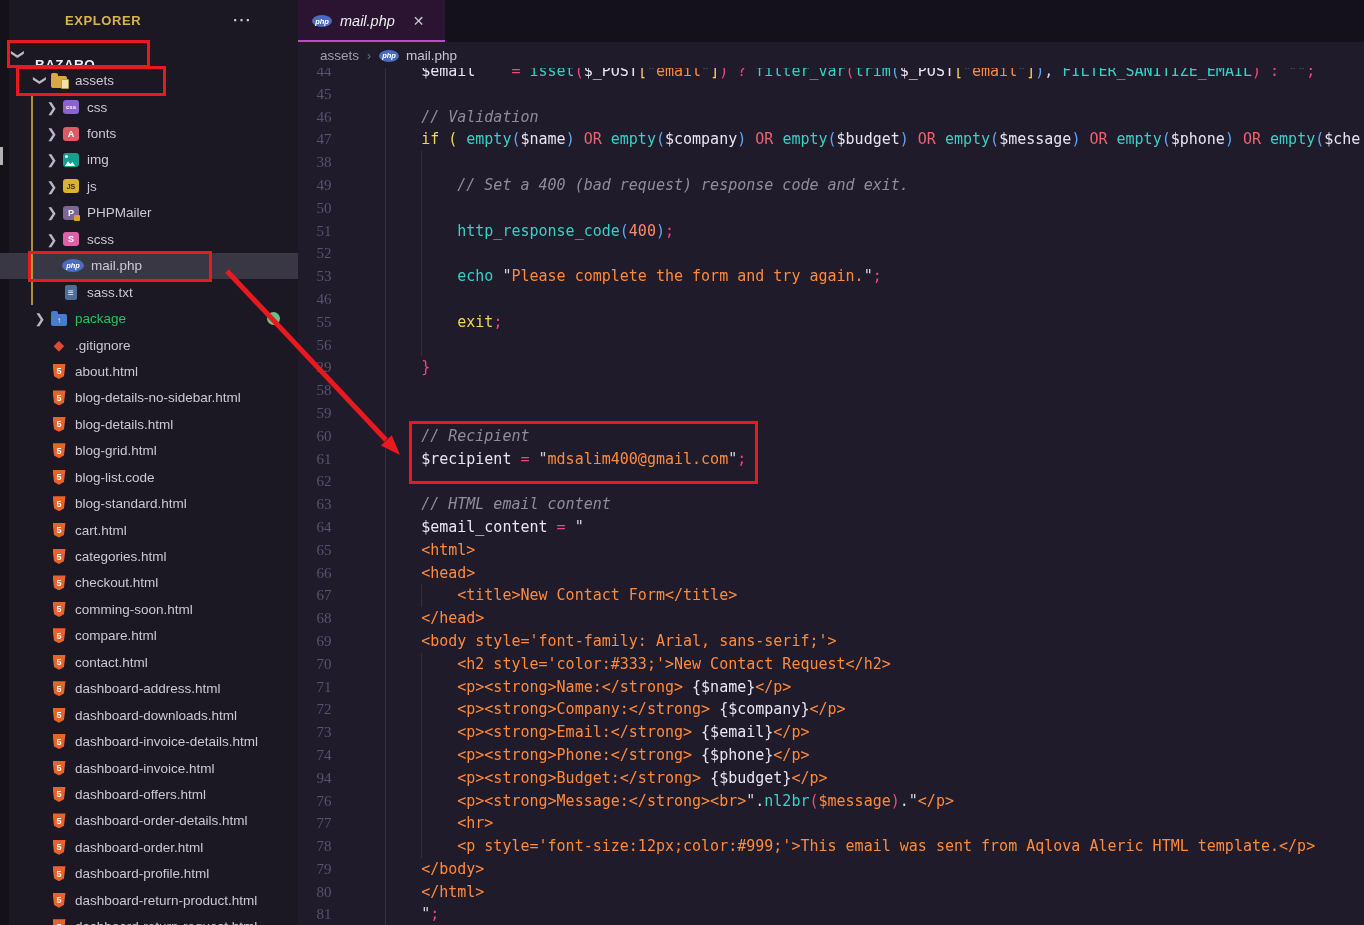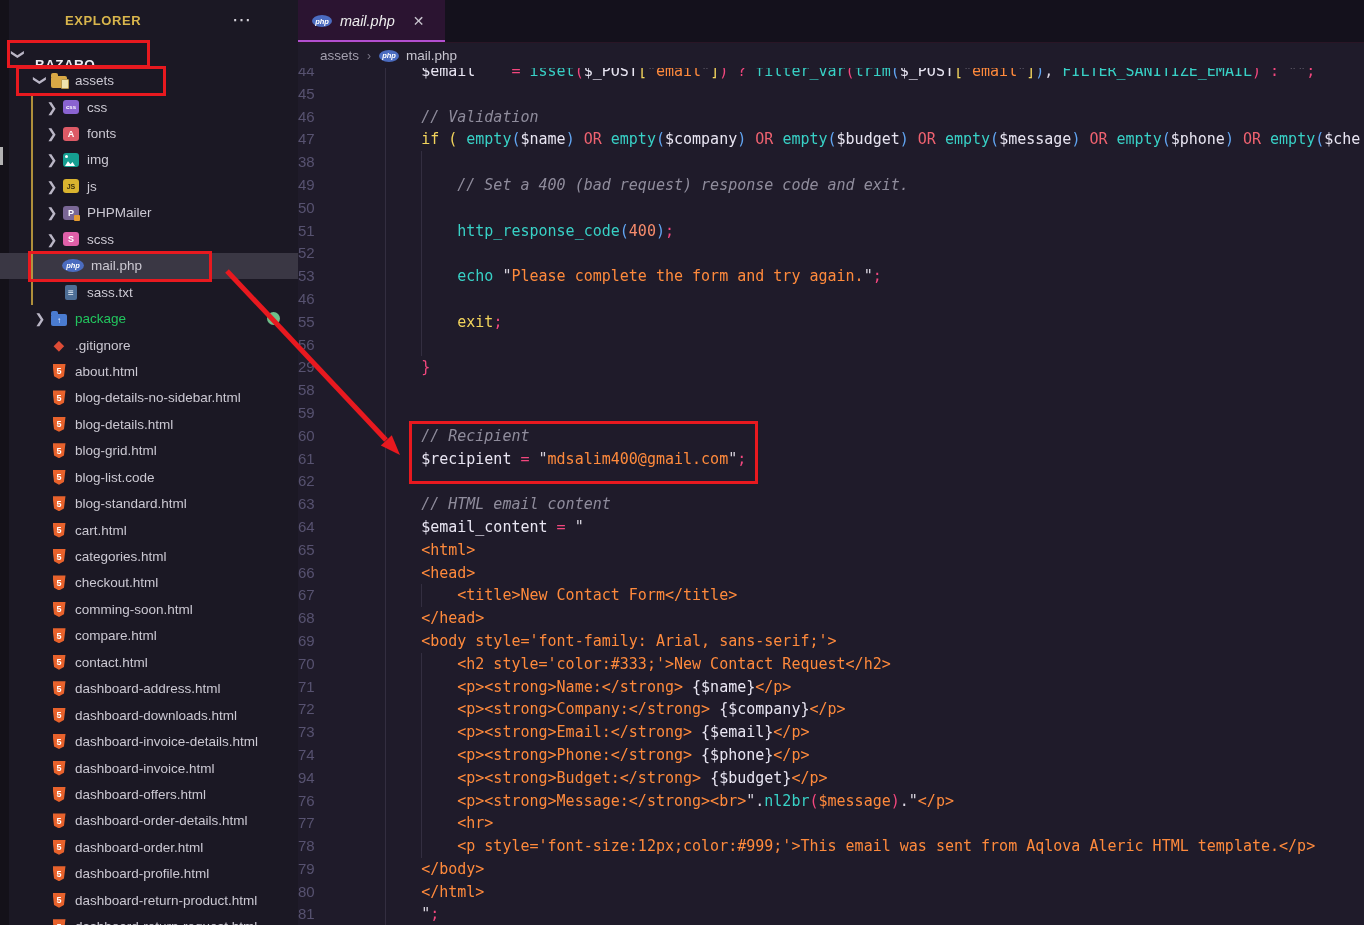--- a/index.html
+++ b/index.html
@@ -59,22 +59,22 @@
   #tabbar-sep { position:absolute; left:298px; top:42px; width:1066px; height:1px; background:#2a1626; z-index:21; }
   #breadcrumb { position:absolute; left:298px; top:43px; width:1066px; height:25px; background:#1f1b2a;
                 display:flex; align-items:center; padding-left:22px; z-index:15; }
   .bc-text { font-size:13.5px; color:#a39fae; }
   .bc-sep { margin:0 8px; color:#7a7686; font-size:12px; }
   #bc-file { color:#c7c4cf; margin-left:7px; }
 
   
   #code-region { position:absolute; left:298px; top:43px; width:1066px; height:882px; background:#1f1b2a; z-index:10; }
   #gutter { position:absolute; left:0px; top:17px; width:52px; }
-  .lnum { height:22.8px; line-height:22.8px; text-align:left; color:#575270;
-          font-family:Liberation Sans, sans-serif; font-size:15px; }
+  .lnum { height:22.8px; line-height:22.8px; text-align:center; color:#575270;
+          font-family:Liberation Serif, serif; font-size:15px; }
   #lines { position:absolute; left:87px; top:17px; white-space:pre; }
   .cline { height:22.8px; line-height:22.8px; font-family:"DejaVu Sans Mono", monospace; font-size:15px; white-space:pre; }
   .tok-c { font-style:italic; }
   .guide { position:absolute; width:1px; background:#332e40; }
 
   
   .ann-box { position:absolute; border:3px solid #e8191f; z-index:30; pointer-events:none; }
   #arrow-svg { position:absolute; left:0; top:0; z-index:31; pointer-events:none; }
 </style>
 </head>

